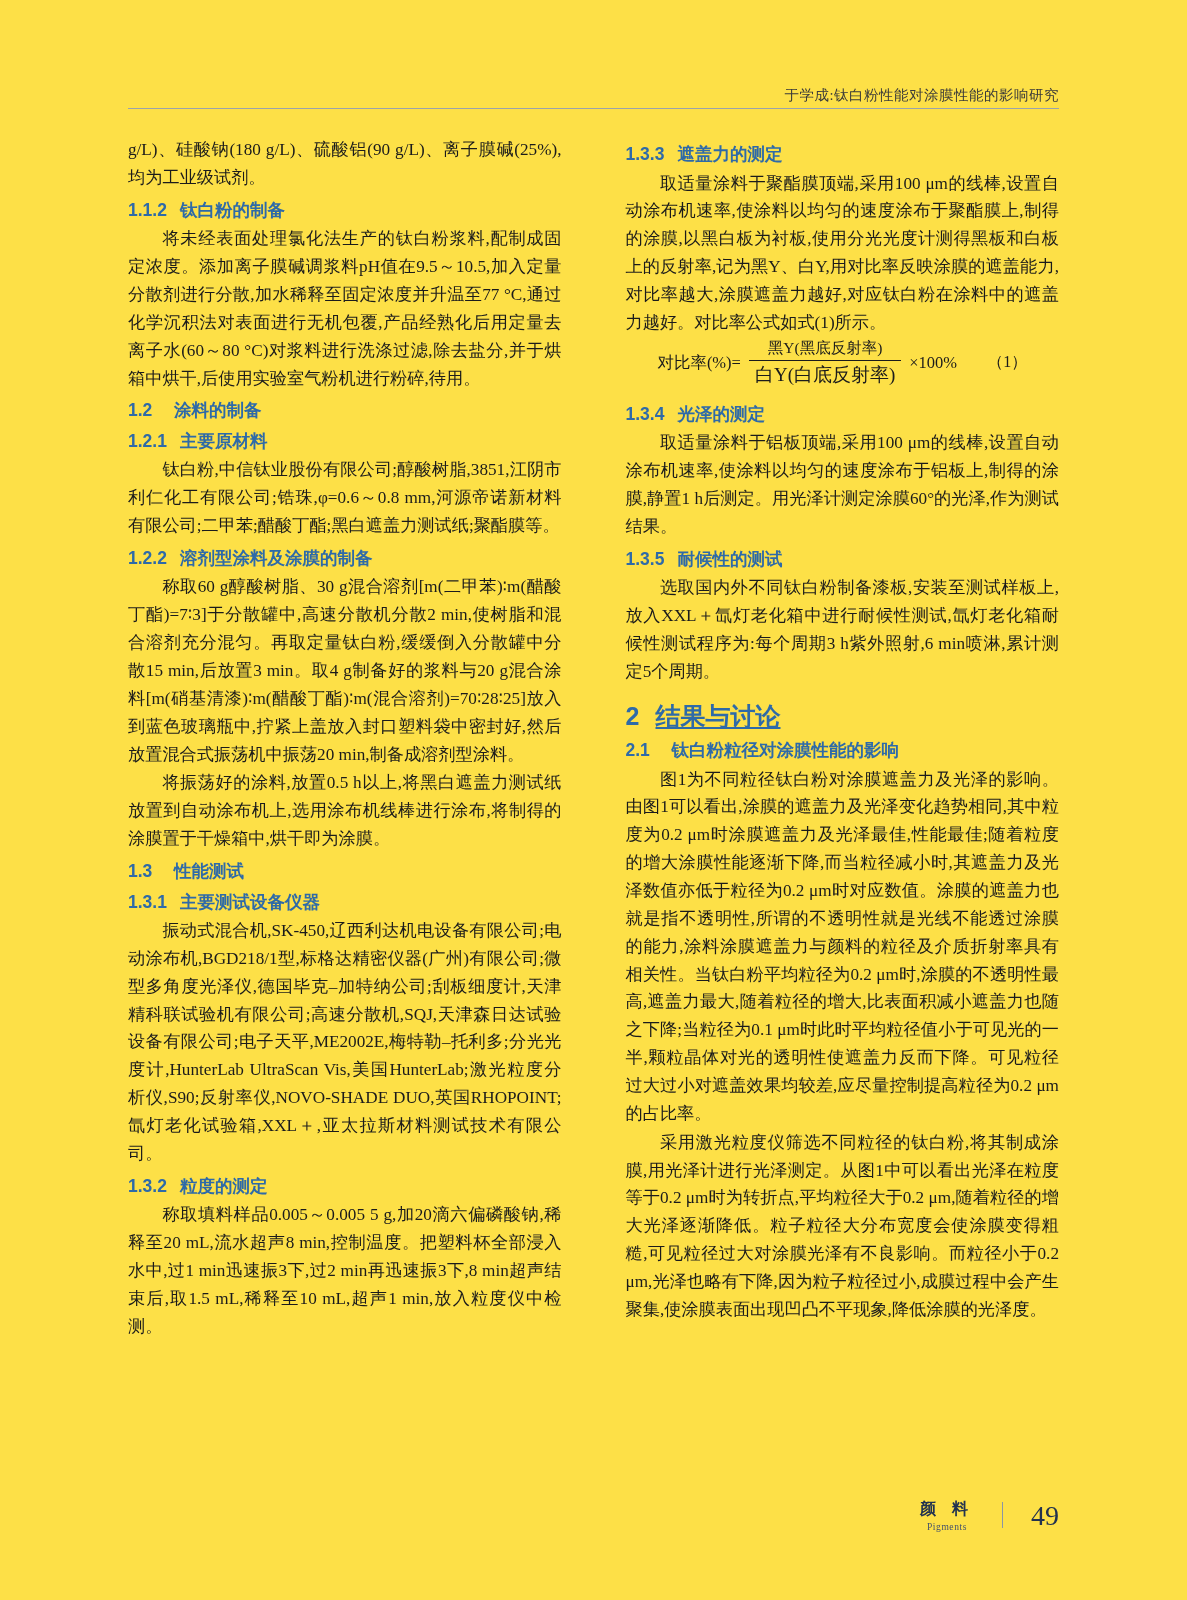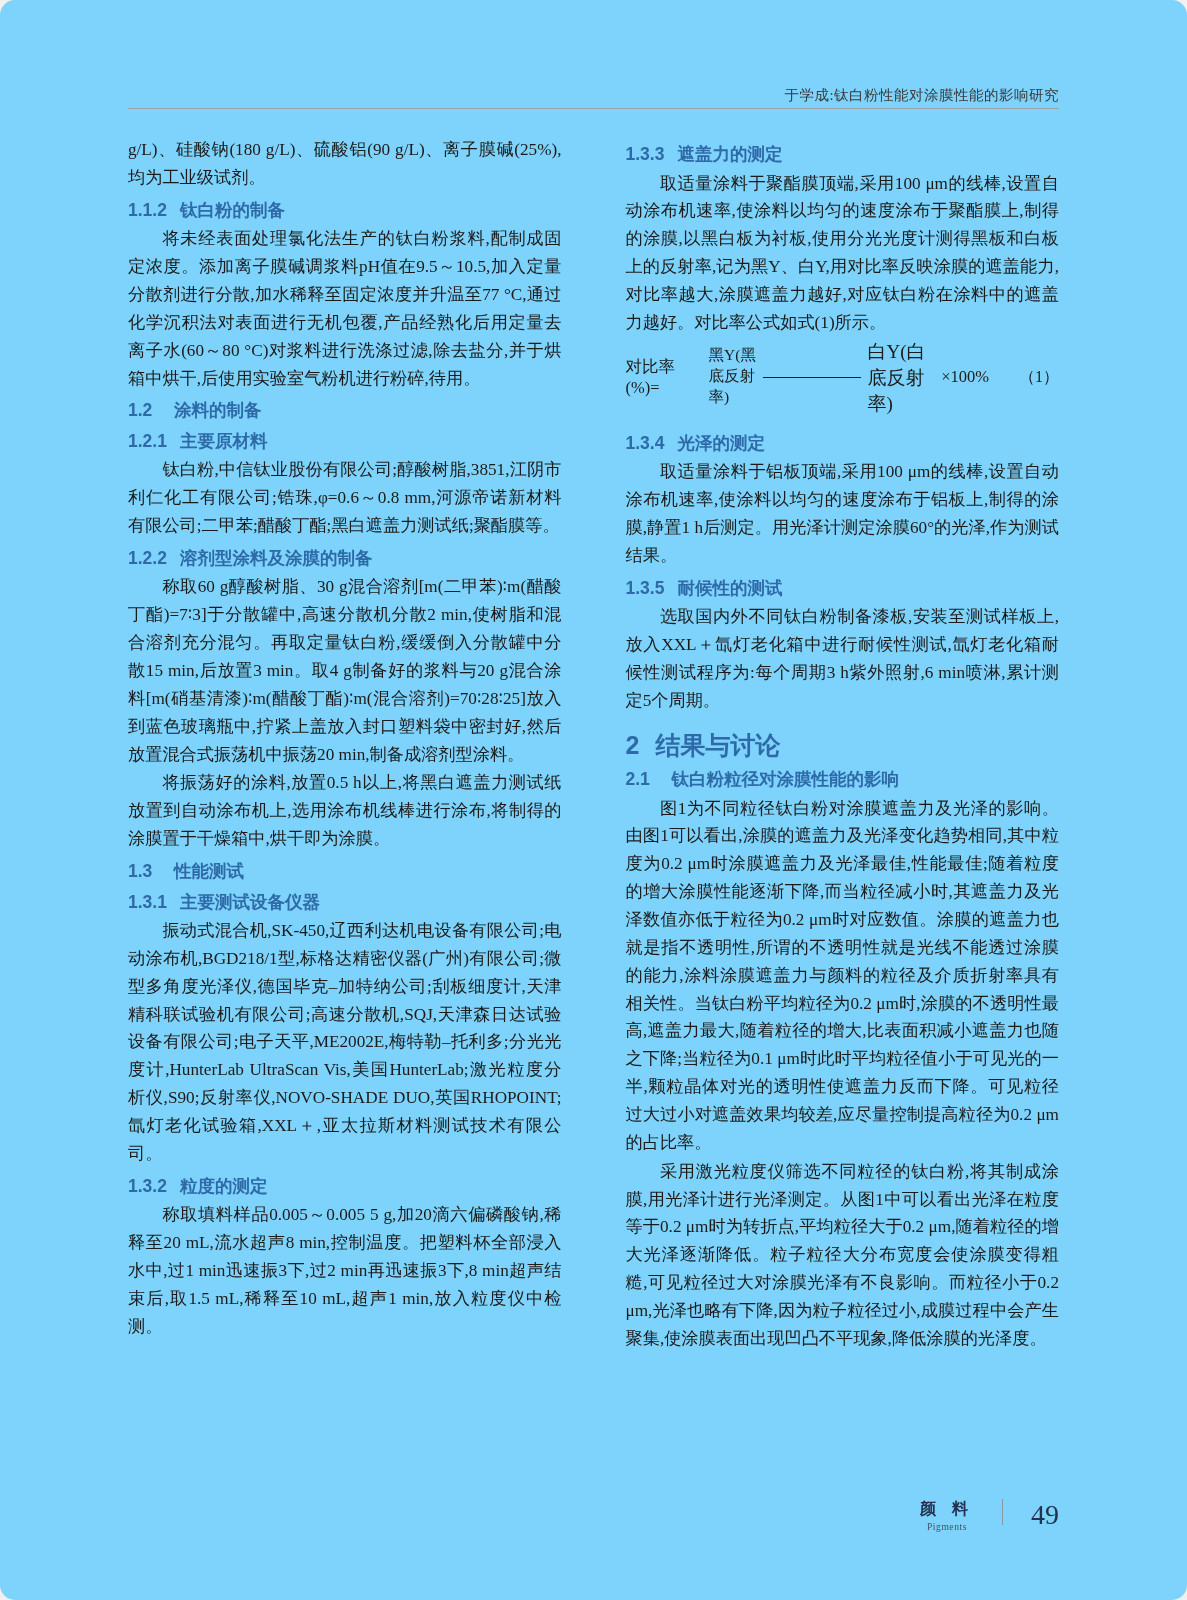--- a/index.html
+++ b/index.html
@@ -3,26 +3,25 @@
 <meta charset="utf-8">
 <style>
   html, body {
     margin: 0;
     padding: 0;
     background: #f2f1ef;
   }
   .page {
     width: 1187px;
     height: 1600px;
-    background: #7dd3fc;
+    background: #fde047;
     position: relative;
     box-sizing: border-box;
     font-family: "Liberation Serif", serif;
     color: #1b1b1b;
-    border-radius: 15px;
   }
   .header {
     position: absolute;
     top: 86px;
     right: 128px;
     font-size: 14.5px;
     color: #3a3a3a;
     letter-spacing: 0.5px;
     font-family: "Liberation Serif", serif;
   }
@@ -70,36 +69,37 @@
   .h-sec.lvl3 .num {
     min-width: 52px;
   }
   .h-major {
     color: #2e6aa8;
     font-family: "Liberation Sans", sans-serif;
     font-weight: bold;
     font-size: 25px;
     margin: 14px 0 6px 0;
     line-height: 1.3;
+    text-decoration: underline;
   }
   .h-major .num {
     display: inline-block;
     min-width: 30px;
   }
   .formula {
     margin: 0 0 14px 0;
     display: flex;
     align-items: center;
     justify-content: center;
     font-size: 16.5px;
     gap: 4px;
   }
   .frac {
     display: inline-flex;
-    flex-direction: row;
+    flex-direction: column;
     align-items: center;
     vertical-align: middle;
     margin: 0 4px;
   }
   .frac .top {
     padding: 0 6px 1px 6px;
     font-size: 15.5px;
   }
   .frac .bar {
     height: 1px;
@@ -112,21 +112,21 @@
   }
   .formula .eqno {
     margin-left: 26px;
     font-size: 16px;
   }
   .footer {
     position: absolute;
     bottom: 68px;
     right: 128px;
     display: flex;
-    align-items: flex-start;
+    align-items: center;
     gap: 26px;
   }
   .footer .brand {
     text-align: center;
     color: #1b2a4a;
     font-family: "Liberation Serif", serif;
   }
   .footer .brand .cn {
     font-size: 16px;
     letter-spacing: 6px;

